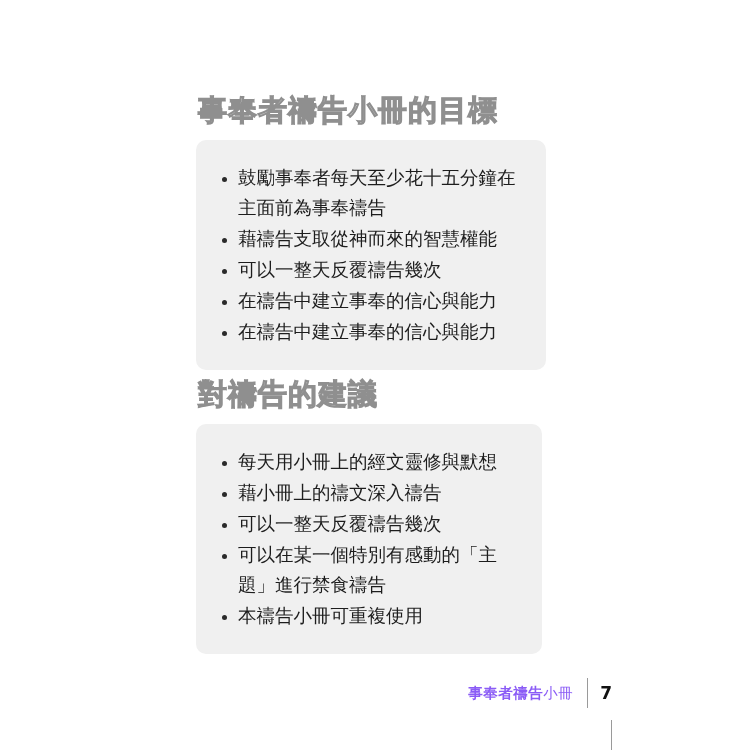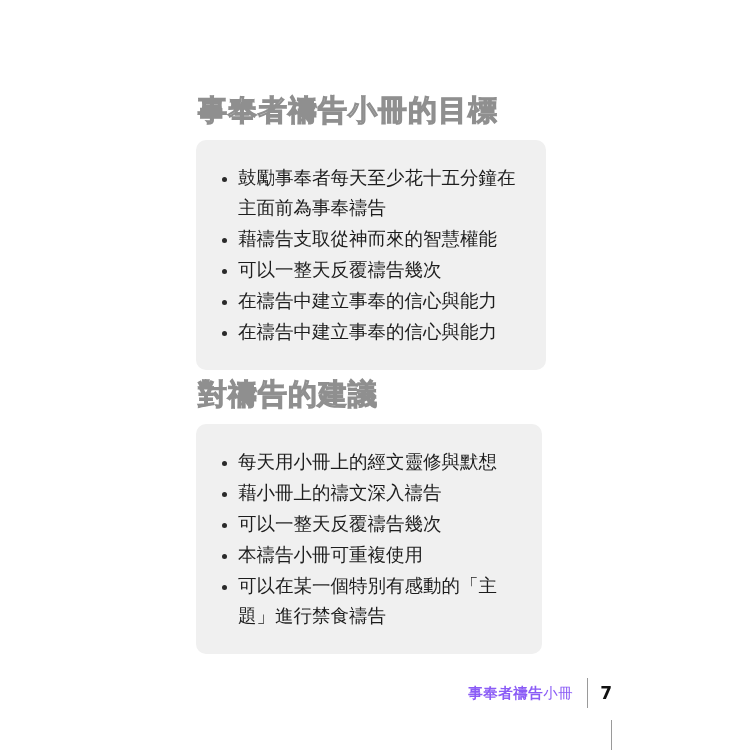--- a/index.html
+++ b/index.html
@@ -164,24 +164,24 @@
         <li>
             <span class="cont">每天用小冊上的經文靈修與默想</span>
           </li>
         <li>
             <span class="cont">藉小冊上的禱文深入禱告</span>
           </li>
         <li>
             <span class="cont">可以一整天反覆禱告幾次</span>
           </li>
         <li>
-            <span class="cont">本禱告小冊可重複使用</span>
+            <span class="cont">可以在某一個特別有感動的「主題」進行禁食禱告</span>
           </li>
         <li>
-            <span class="cont">可以在某一個特別有感動的「主題」進行禁食禱告</span>
+            <span class="cont">本禱告小冊可重複使用</span>
           </li>
       </ul>
     </div>
   </div>
 
   <div class="footer">
     <div class="footer-title"><span>事奉者禱告</span><span class="thin">小冊</span></div>
     <div class="footer-rule"></div>
     <div class="footer-page">7</div>
   </div>

